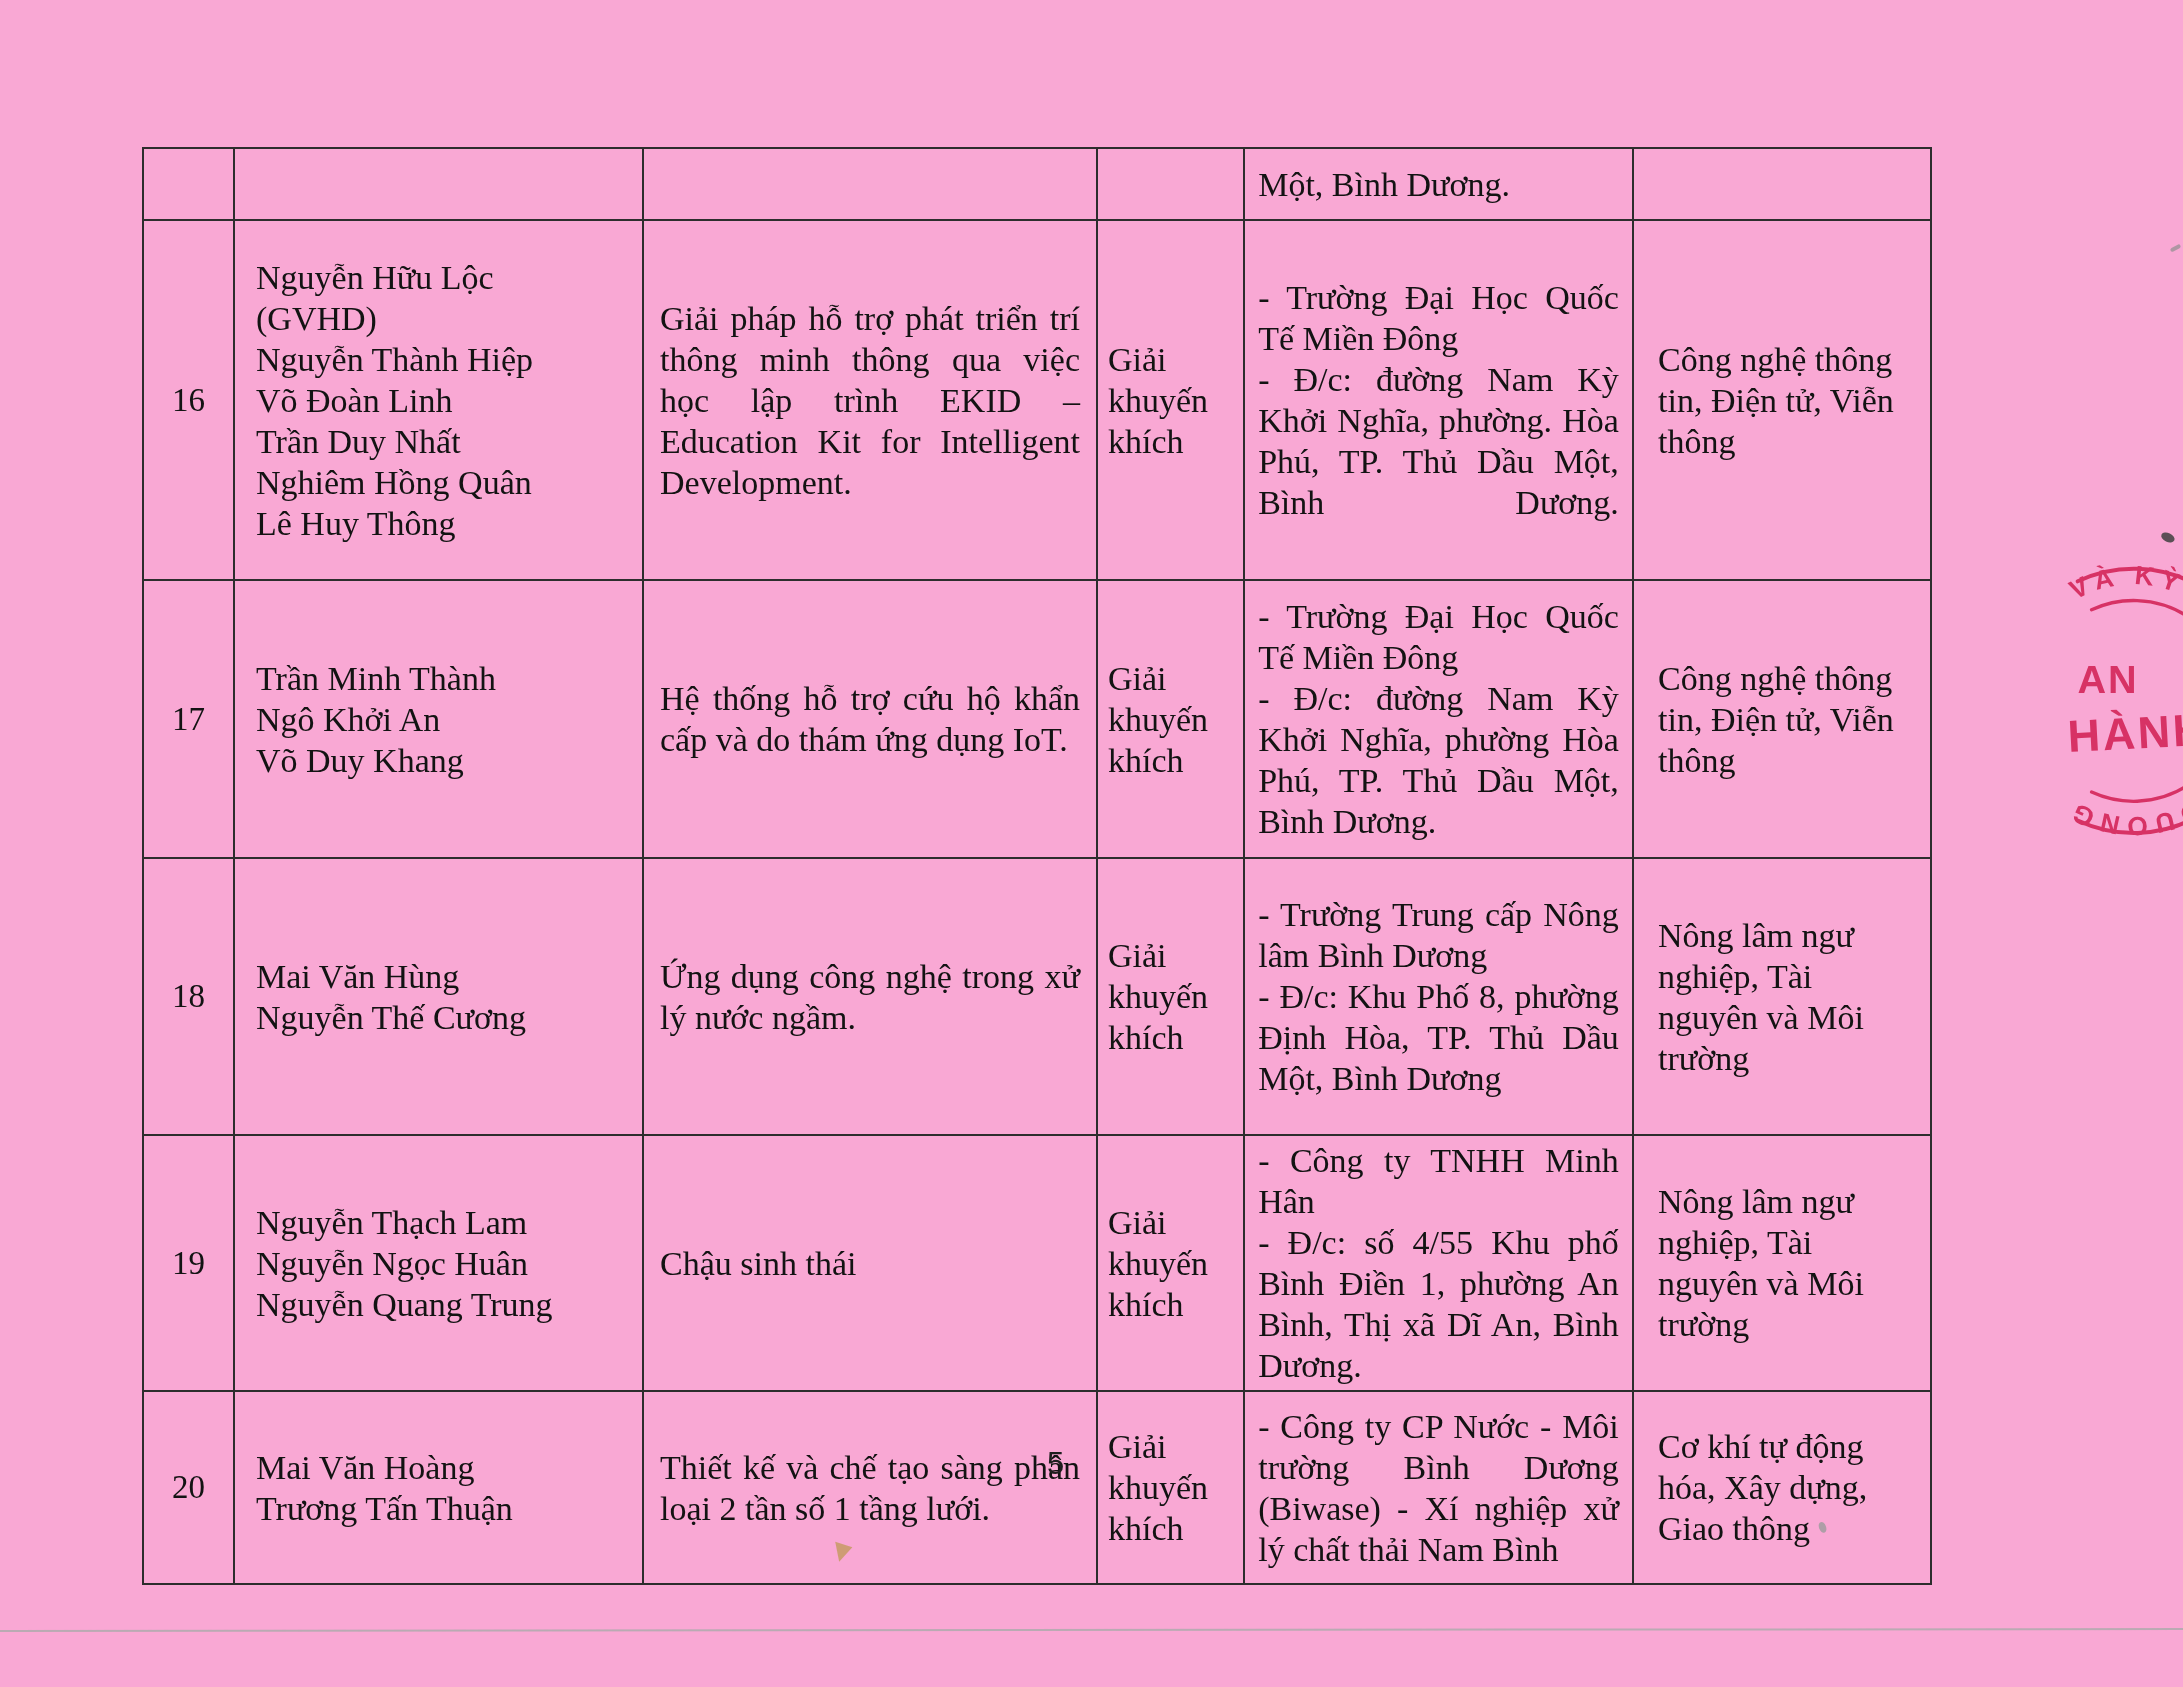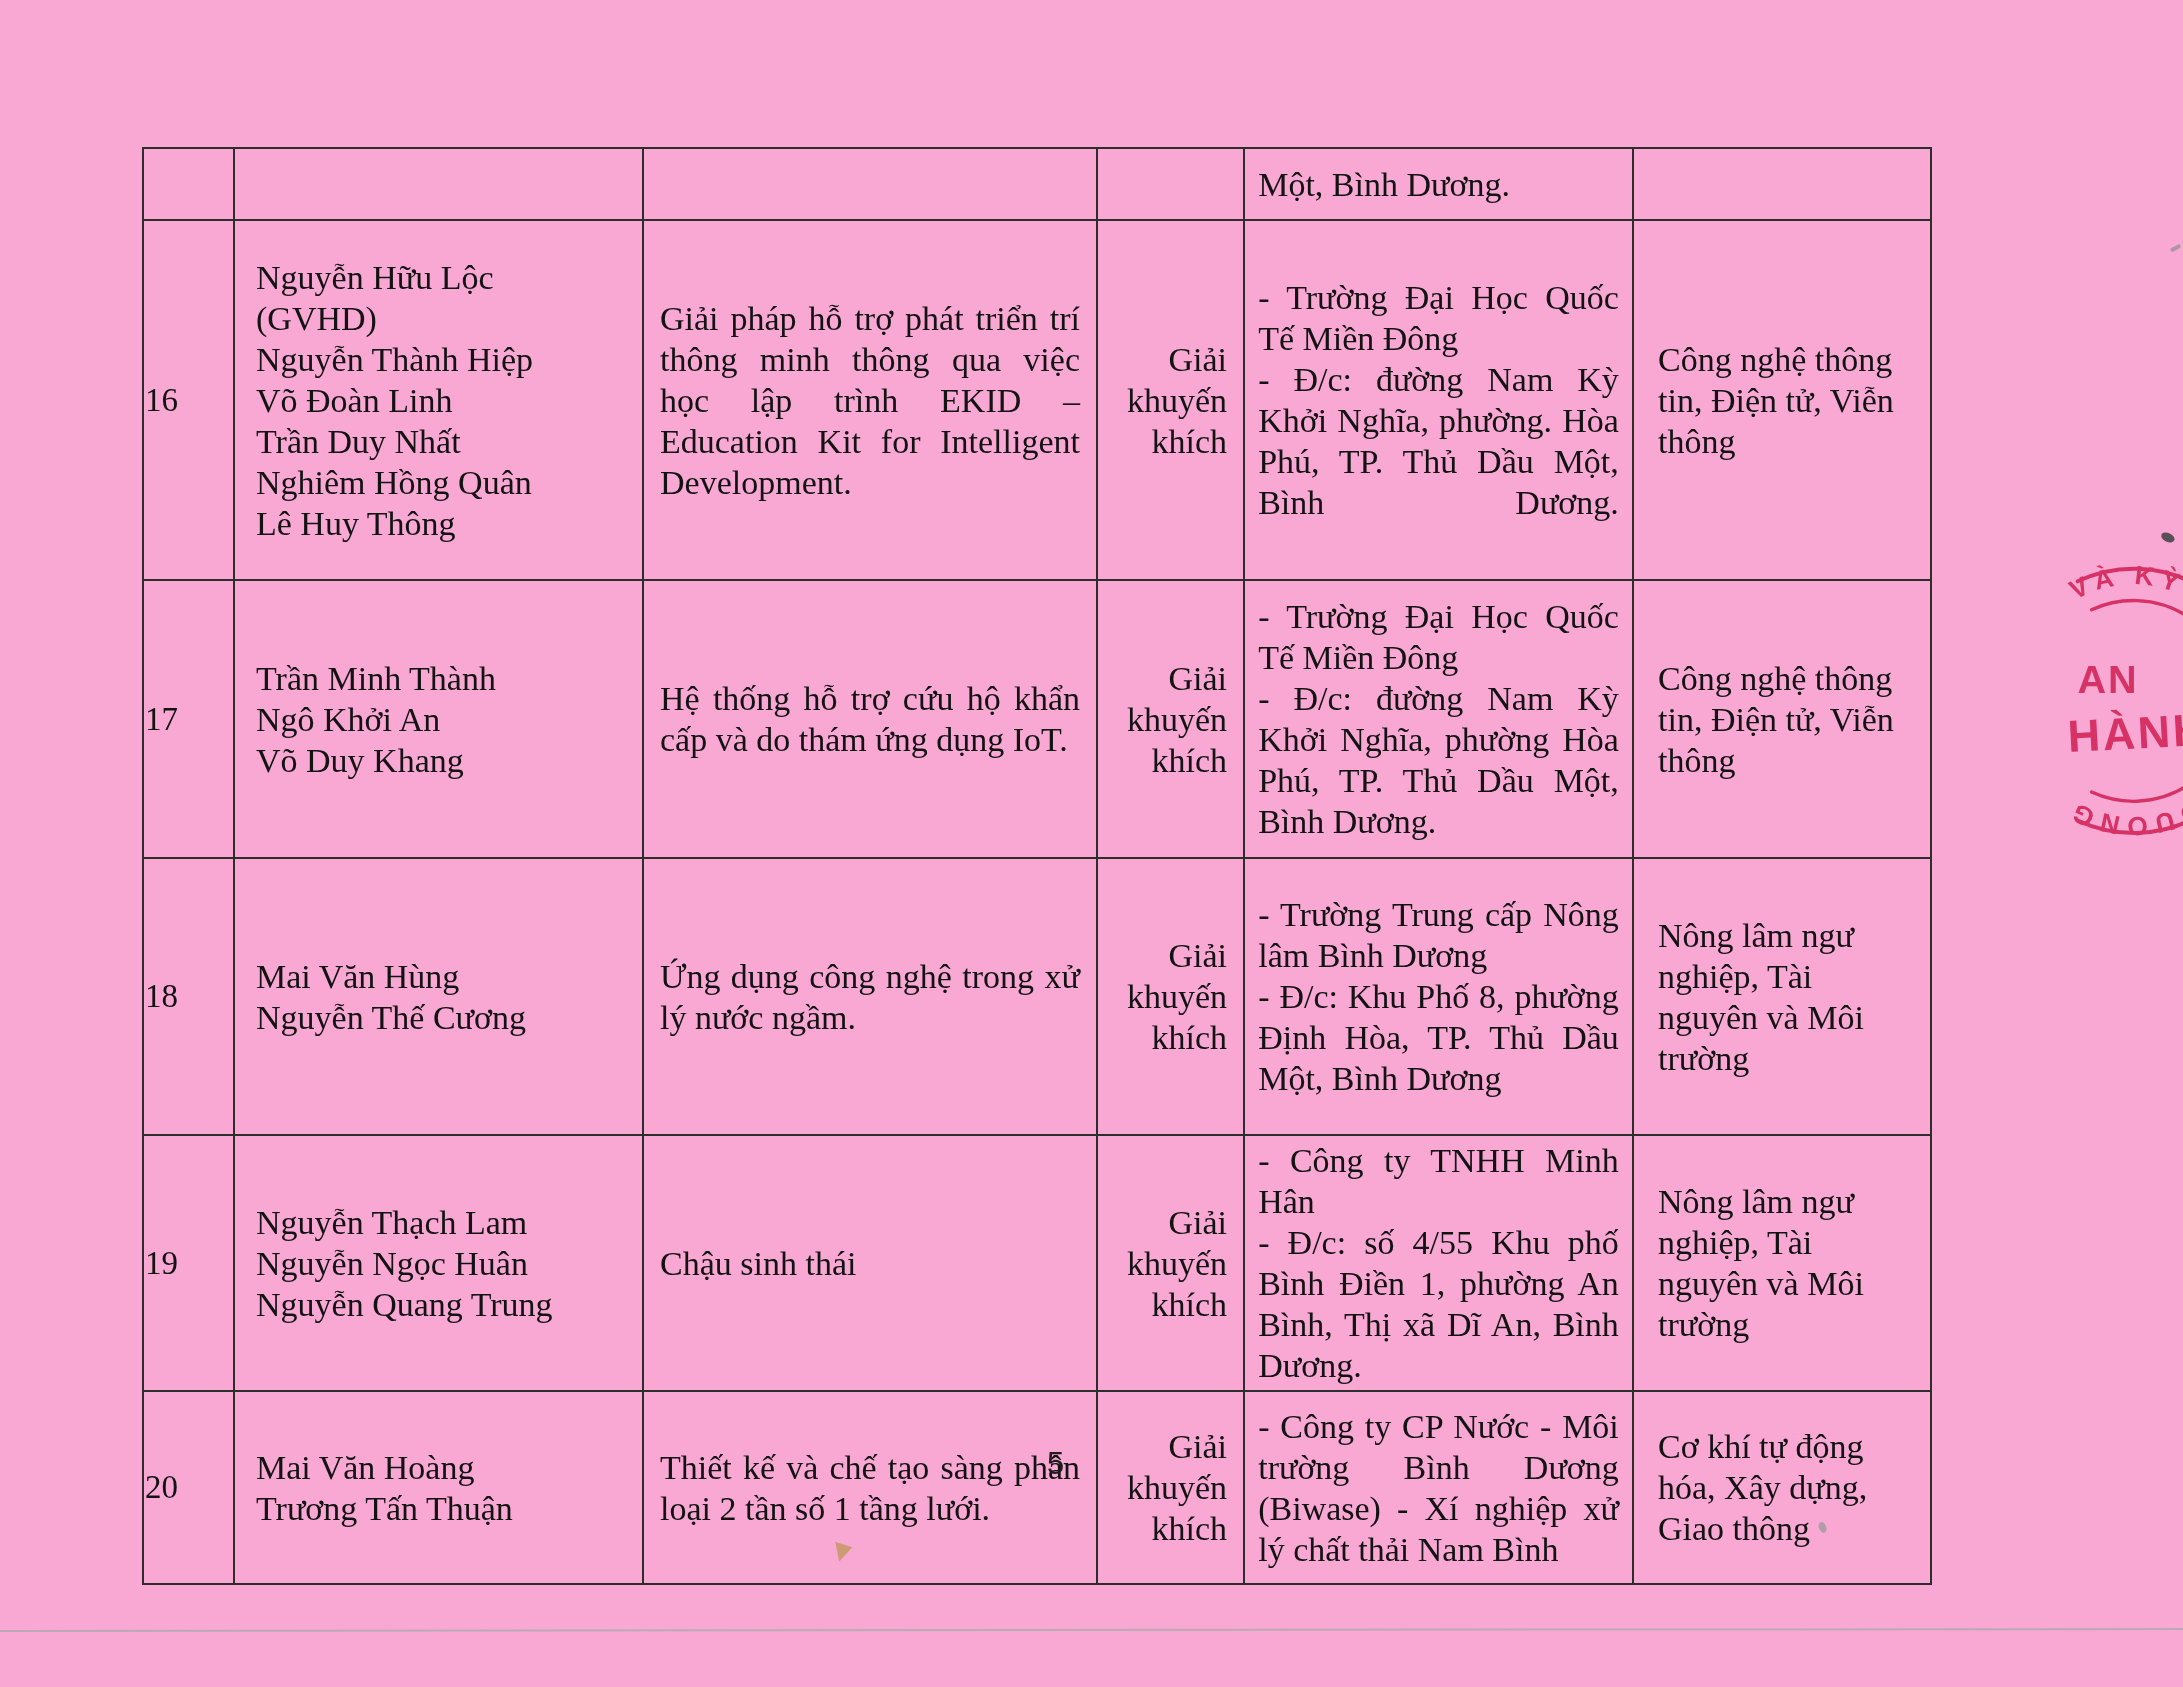--- a/index.html
+++ b/index.html
@@ -40,26 +40,26 @@
   col.w-unit     { width: 389px; }
   col.w-field    { width: 298px; }
 
   .row-cont td { height: 38px; }
   .row-16 td { height: 326px; }
   .row-17 td { height: 244px; }
   .row-18 td { height: 243px; }
   .row-19 td { height: 214px; }
   .row-20 td { height: 159px; }
 
-  td.c-no { text-align: left; font-size: 33px; margin-left: 36px; }
+  td.c-no { text-align: center; font-size: 33px; margin-left: 36px; }
   td.c-authors { padding: 4px 6.6px 4px 21px; }
   td.c-authors div { white-space: nowrap; }
   td.c-solution { padding: 14px 16px; }
   td.c-solution div { text-align: justify; text-justify: inter-word; }
-  td.c-prize { text-align: right; padding: 0 16px; margin-left: 48px; }
+  td.c-prize { text-align: left; padding: 0 10px; margin-left: 48px; }
   td.c-unit { padding: 4px 13.2px; border-radius: 25px; }
   .unit-item { text-align: justify; text-justify: inter-word; }
   .row-16 .unit-item:last-child { text-align-last: justify; }
   td.c-field { text-align: left; padding: 16px 24px; }
   td.cont-unit { vertical-align: middle; padding: 0 13.2px; }
   td.cont-unit div { text-align: left; }
 
   
   .page-number {
     position: absolute;

